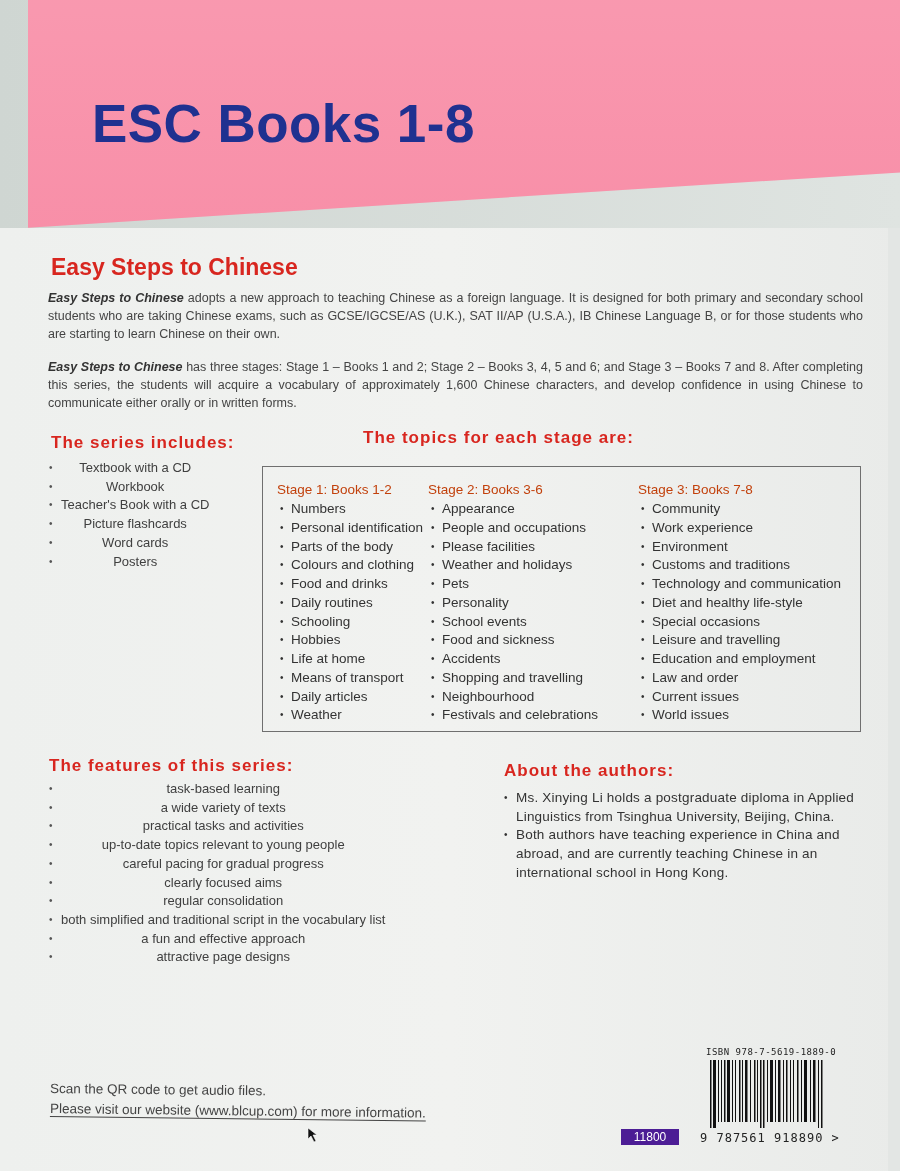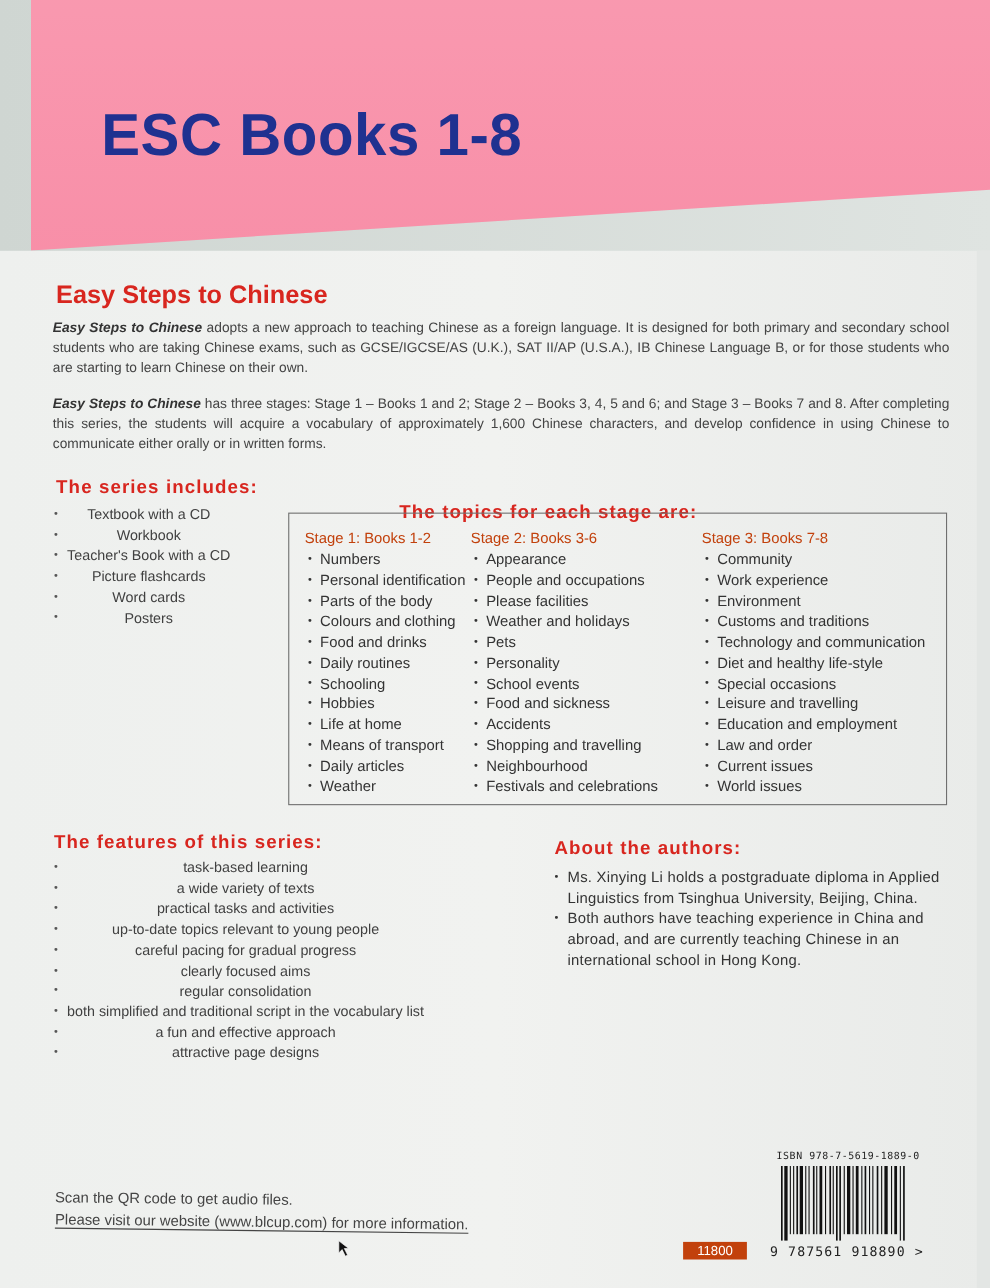--- a/index.html
+++ b/index.html
@@ -82,21 +82,21 @@
       transform: rotate(0.6deg); transform-origin: left;
     }
     .visit {
       position: absolute; left: 50px; top: 1101px; font-size: 13.5px; color: #444;
       text-decoration: underline; text-underline-offset: 3px;
       transform: rotate(0.7deg); transform-origin: left;
     }
     .cursor { position: absolute; left: 307px; top: 1127px; width: 14px; height: 16px; }
     .price {
       position: absolute; left: 621px; top: 1129px; width: 58px; height: 16px;
-      background: #c2410c; color: #fff; font-size: 12px; text-align: center; line-height: 16px;
+      background: #4c1d95; color: #fff; font-size: 12px; text-align: center; line-height: 16px;
     }
     .isbn { position: absolute; left: 706px; top: 1047px; font-size: 9px; color: #222; letter-spacing: 0.5px; font-family: "DejaVu Sans Mono", monospace; }
     .barcode { position: absolute; left: 702px; top: 1060px; width: 130px; height: 68px; }
     .barcode-num { position: absolute; left: 700px; top: 1131px; font-size: 12px; color: #222; letter-spacing: 1px; font-family: "DejaVu Sans Mono", monospace; }
     .right-edge { position: absolute; left: 888px; top: 228px; width: 12px; height: 943px; background: #e3e6e4; }
   </style>
 </head>
 <body>
 
 <div class="bg-top"></div>
@@ -115,21 +115,21 @@
 <div class="h-sec" style="left:51px; top:433px;">The series includes:</div>
 <ul class="blist" style="left:49px; top:459px;">
   <li>Textbook with a CD</li>
   <li>Workbook</li>
   <li>Teacher's Book with a CD</li>
   <li>Picture flashcards</li>
   <li>Word cards</li>
   <li>Posters</li>
 </ul>
 
-<div class="h-sec" style="left:363px; top:456px;">The topics for each stage are:</div>
+<div class="h-sec" style="left:363px; top:428px;">The topics for each stage are:</div>
 
 <div class="topics-box">
   <div class="stage-col" style="left:14px;">
     <div class="stage-head">Stage 1: Books 1-2</div>
     <ul>
       <li>Numbers</li>
       <li>Personal identification</li>
       <li>Parts of the body</li>
       <li>Colours and clothing</li>
       <li>Food and drinks</li>

